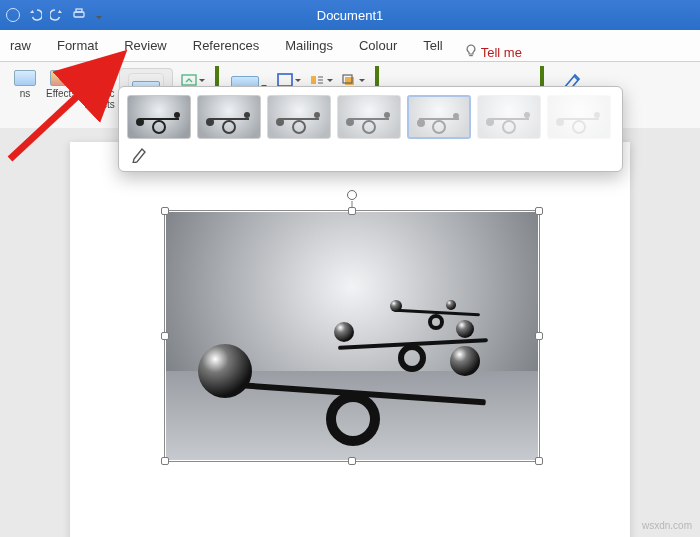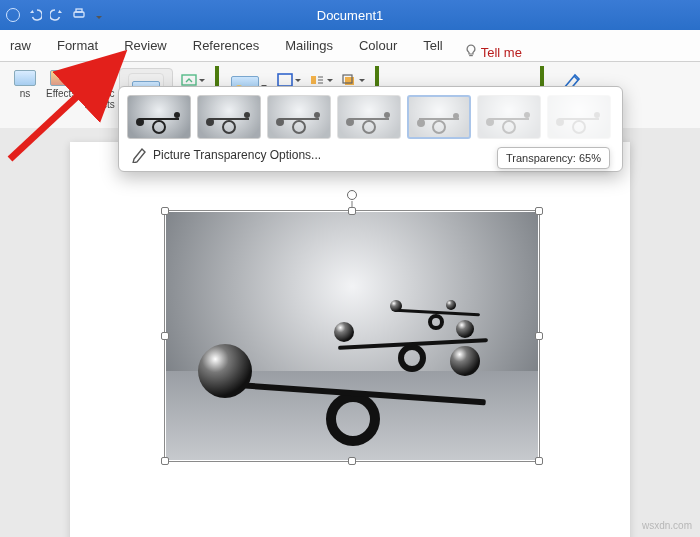--- a/index.html
+++ b/index.html
@@ -290,23 +290,21 @@
     <div class="thumb t7">
         <div class="bl"></div>
         <div class="bal"></div>
         <div class="br"></div>
       </div>
   </div>
   <div class="optrow">
     <svg width="16" height="16" viewBox="0 0 16 16">
         <path d="M3 12L11 2l3 3-8 10-4 1z" fill="none" stroke="#555" stroke-width="1.4"></path>
       </svg>
-    <span>Picture Transparency Options...</span>
-  </div>
-  <div class="tooltip">Transparency: 65%</div>
+  </div>
 </div>
 
 <svg class="arrow" width="140" height="130" viewBox="0 0 140 130">
   <defs>
       <marker id="ah" markerWidth="10" markerHeight="10" refX="7" refY="5" orient="auto">
         <path d="M0 0L10 5L0 10z" fill="#e3201b"></path>
       </marker>
     </defs>
   <path d="M10 115 L112 20" stroke="#e3201b" stroke-width="7" marker-end="url(#ah)"></path>
 </svg>

